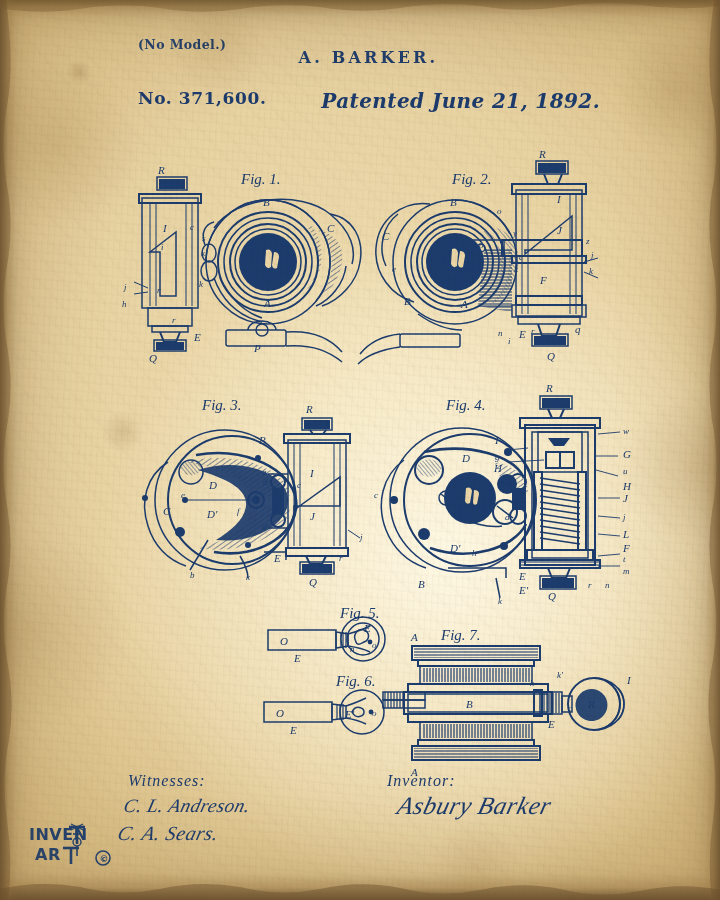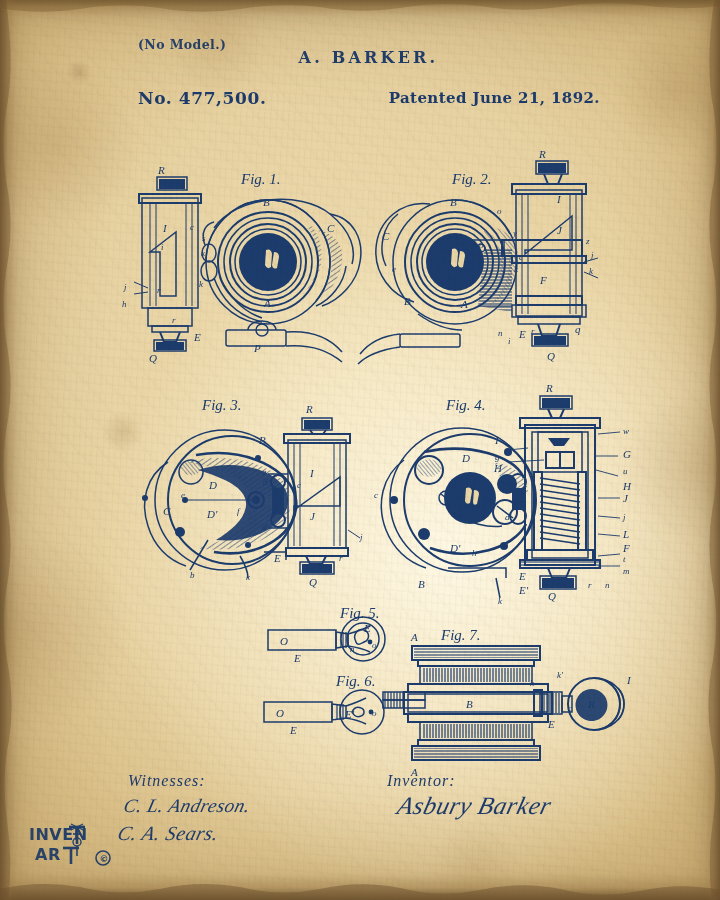--- a/index.html
+++ b/index.html
@@ -51,21 +51,21 @@
   
   #no-model{position:absolute;left:138px;top:37px;font-size:12.5px;letter-spacing:.4px;
     font-family:"DejaVu Serif", serif;font-weight:700;color:#22406f;}
   #inventor-name{position:absolute;left:0;right:0;top:48px;text-align:center;
     font-family:"DejaVu Serif", serif;font-weight:700;font-size:16px;letter-spacing:3.2px;color:#1d3c6d;margin-left:17px;}
   #title-sub{position:absolute;left:0;right:0;top:70px;text-align:center;
     font-family:"DejaVu Serif", serif;font-weight:700;font-size:11.5px;letter-spacing:2.4px;color:#1d3c6d;}
   #pat-no{position:absolute;left:138px;top:88px;font-family:"DejaVu Serif", serif;
     font-weight:700;font-size:17px;letter-spacing:.6px;color:#1d3c6d;}
   #pat-date{position:absolute;right:120px;top:89px;font-family:"DejaVu Serif", serif;
-    font-weight:700;font-size:15px;letter-spacing:.4px;color:#1d3c6d;}
+    font-weight:700;font-size:20px;letter-spacing:.4px;color:#1d3c6d;font-style:italic;}
 
   
   #figs{position:absolute;left:0;top:0;width:720px;height:900px;}
   .fl{font-family:"Liberation Serif", serif;font-style:italic;fill:#1c3c6e;}
   .figtitle{font-size:15px;font-style:italic;font-family:"Liberation Serif", serif;fill:#1c3c6e;}
   .ref{font-size:11px;}
   .refs{font-size:9px;}
   .st{fill:none;stroke:#1c3c6e;}
   .s1{stroke-width:1;}
   .s15{stroke-width:1.5;}
@@ -493,21 +493,21 @@
       <text class="fl refs" x="557" y="678">k'</text>
       <text class="fl refs" x="568" y="711">c</text>
       <text class="fl ref" x="548" y="728">E</text>
       <text class="fl ref" x="588" y="708">R</text>
       <text class="fl ref" x="627" y="684">I</text>
     </g>
   </svg>
 
   <div id="no-model">(No Model.)</div>
   <div id="inventor-name">A. BARKER.</div>
-  <div id="pat-no">No. 477,500.</div>
+  <div id="pat-no">No. 371,600.</div>
   <div id="pat-date">Patented June 21, 1892.</div>
 
   <div class="siglabel" id="witness-label">Witnesses:</div>
   <div class="sigscript" id="wit1">C. L. Andreson.</div>
   <div class="sigscript" id="wit2">C. A. Sears.</div>
   <div class="siglabel" id="inventor-label">Inventor:</div>
   <div class="sigscript" id="inv-sig">Asbury Barker</div>
 
   <svg id="logo" viewBox="0 0 100 46">
     <text class="lg" x="2" y="18" font-size="16" letter-spacing="0.5">INVEN</text>

